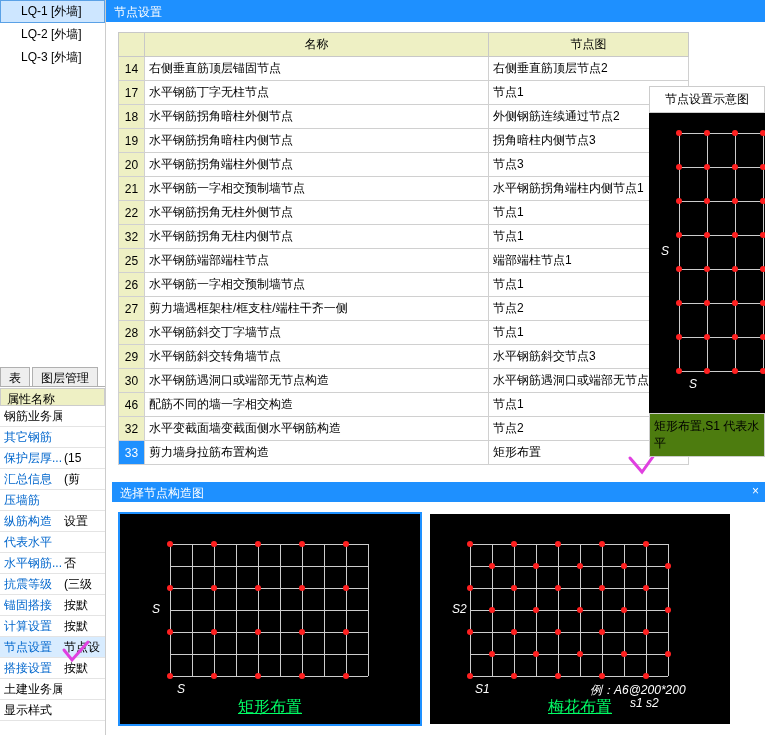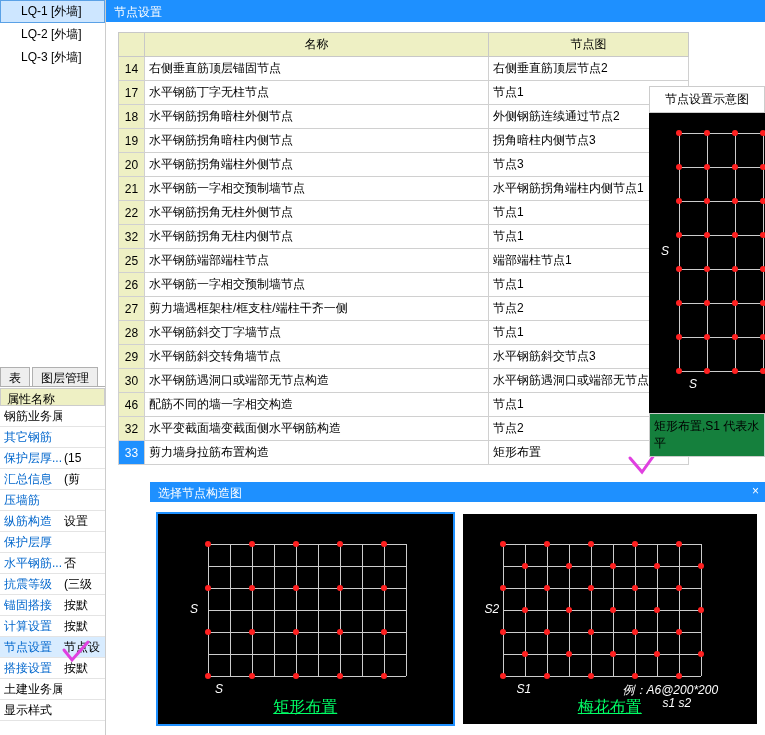--- a/index.html
+++ b/index.html
@@ -32,23 +32,23 @@
 table.nodes tr.sel td.rownum { background: #1e90ff; color: #fff; }
 table.nodes tr.sel td.val { background: #fff; position: relative; }
 .cell-btn { position: absolute; right: 2px; top: 2px; width: 20px; height: 14px; background: #e8e8e8; border: 1px solid #aaa; text-align: center; line-height: 11px; font-size: 10px; cursor: pointer; }
 
 .annot { position: absolute; pointer-events: none; }
 .annot svg { overflow: visible; }
 
 .diagram-pane { position: absolute; top: 86px; right: 0; width: 116px; }
 .diagram-title { text-align: center; padding: 4px; border: 1px solid #ccc; background: #fff; }
 .diagram-box { width: 116px; height: 300px; background: #000; position: relative; }
-.diag-caption { padding: 4px; background: #15803d; border: 1px solid #ccc; }
-
-.select-panel { position: absolute; left: 6px; right: 0; top: 482px; bottom: 0; margin-left: 38px; }
+.diag-caption { padding: 4px; background: #4d7c0f; border: 1px solid #ccc; }
+
+.select-panel { position: absolute; left: 6px; right: 0; top: 482px; bottom: 0; }
 .select-title { background: #1e90ff; color: #fff; padding: 3px 8px; height: 20px; position: relative; }
 .select-close { position: absolute; right: 6px; top: 2px; color: #fff; cursor: pointer; }
 .thumbs { display: flex; gap: 10px; padding: 12px 8px; background: #fff; }
 .thumb { width: 300px; height: 210px; background: #000; position: relative; }
 .thumb.selected { outline: 2px solid #1e90ff; }
 .thumb-caption { position: absolute; bottom: 6px; left: 0; right: 0; text-align: center; color: #00ff66; text-decoration: underline; font-size: 16px; }
 .dot { position: absolute; width: 6px; height: 6px; background: #ff2020; border-radius: 50%; transform: translate(-50%,-50%); }
 .gridline { position: absolute; background: #cccccc; }
 .axis-label { position: absolute; color: #fff; font-style: italic; }
 </style>
@@ -88,21 +88,21 @@
       </div>
       <div class="prop-row">
         <div class="prop-row-name blue">压墙筋</div>
         <div class="prop-row-val"></div>
       </div>
       <div class="prop-row">
         <div class="prop-row-name blue">纵筋构造</div>
         <div class="prop-row-val">设置</div>
       </div>
       <div class="prop-row">
-        <div class="prop-row-name blue">保护层厚</div>
+        <div class="prop-row-name blue">代表水平</div>
         <div class="prop-row-val"></div>
       </div>
       <div class="prop-row">
         <div class="prop-row-name blue">水平钢筋...</div>
         <div class="prop-row-val">否</div>
       </div>
       <div class="prop-row">
         <div class="prop-row-name blue">抗震等级</div>
         <div class="prop-row-val">(三级</div>
       </div>
@@ -389,21 +389,21 @@
           <div class="dot" style="left: 62px; top: 140px;"></div>
           <div class="dot" style="left: 106px; top: 140px;"></div>
           <div class="dot" style="left: 150px; top: 140px;"></div>
           <div class="dot" style="left: 194px; top: 140px;"></div>
           <div class="dot" style="left: 238px; top: 140px;"></div>
           <div class="dot" style="left: 40px; top: 162px;"></div>
           <div class="dot" style="left: 84px; top: 162px;"></div>
           <div class="dot" style="left: 128px; top: 162px;"></div>
           <div class="dot" style="left: 172px; top: 162px;"></div>
           <div class="dot" style="left: 216px; top: 162px;"></div>
-          <div class="axis-label" style="left: 54px; top: 168px;">S1</div>
+          <div class="axis-label" style="left: 45px; top: 168px;">S1</div>
           <div class="axis-label" style="left: 22px; top: 88px;">S2</div>
           <div class="axis-label" style="left: 160px; top: 168px;">例：A6@200*200</div>
           <div class="axis-label" style="left: 200px; top: 182px;">s1  s2</div>
         </div>
     </div>
   </div>
 </div>
 
 <div class="annot" style="left:62px; top:640px;">
   <svg width="28" height="24">

